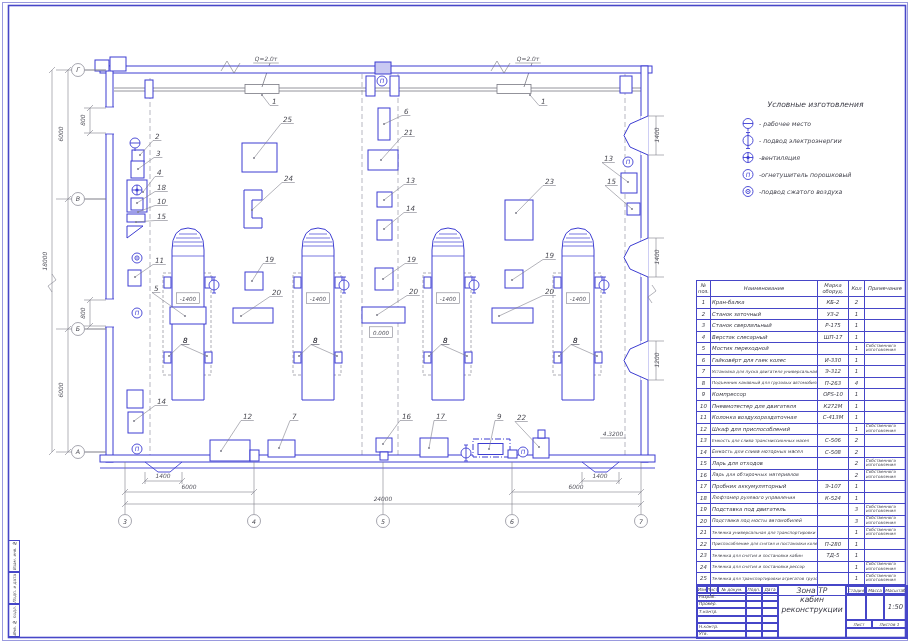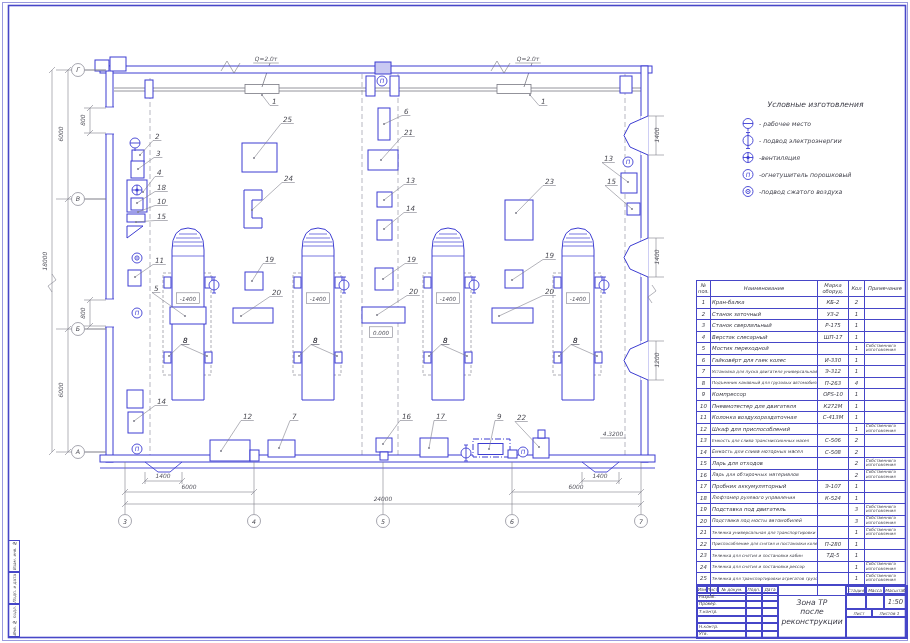--- a/index.html
+++ b/index.html
@@ -20,21 +20,21 @@
   .spec td{font-size:5.4px;height:10.5px;}
   .spec td.c{text-align:center;}
   .spec td.note{font-size:4.1px;white-space:normal;line-height:1.05;}
   
   .stamp{position:absolute;left:696px;top:585px;width:210px;height:52px;display:flex;
          border:1px solid #4646c8;color:#3c3c46;font-style:italic;}
   .stamp .cell{border:0.5px solid #4646c8;box-sizing:border-box;overflow:hidden;}
   .tb-left{width:81px;display:flex;flex-direction:column;}
   .tb-row{display:flex;flex:1;}
   .tb-row div{font-size:4.3px;line-height:1;display:flex;align-items:center;justify-content:center;}
-  .tb-mid{width:68px;display:flex;flex-direction:column;align-items:center;justify-content:center;
+  .tb-mid{width:68px;display:flex;flex-direction:column;align-items:center;justify-content:flex-start;
           border-left:0.8px solid #4646c8;border-right:0.8px solid #4646c8;}
   .tb-title{font-size:7.6px;text-align:center;line-height:1.25;color:#3a3a46;}
   .tb-right{width:61px;display:flex;flex-direction:column;}
   .tb-r-row{display:flex;}
   .tb-r-row div{font-size:4.3px;display:flex;align-items:center;justify-content:center;}
   
   .margin-block{position:absolute;left:8px;width:12px;border:0.7px solid #4646c8;box-sizing:border-box;
         display:flex;align-items:center;justify-content:center;}
   .margin-block span{writing-mode:vertical-rl;transform:rotate(180deg);font-size:4.2px;
         font-style:italic;color:#4a4a55;white-space:nowrap;}
@@ -840,29 +840,29 @@
           <div class="cell" style="width: 16px;"></div>
         </div>
         <div class="tb-row">
           <div class="cell" style="width: 49px; justify-content: flex-start; padding-left: 1px;">Утв.</div>
           <div class="cell" style="width: 16px;"></div>
           <div class="cell" style="width: 16px;"></div>
         </div>
       </div>
     <div class="tb-mid">
       <div class="tb-title">Зона ТР</div>
-      <div class="tb-title">после реконструкции</div>
+      <div class="tb-title">кабин реконструкции</div>
     </div>
     <div class="tb-right" id="tb-right">
         <div class="tb-r-row" style="height: 8px;">
           <div class="cell" style="width: 20px;">Стадия</div>
           <div class="cell" style="width: 18px;">Масса</div>
           <div class="cell" style="width: 23px;">Масштаб</div>
         </div>
-        <div class="tb-r-row" style="height: 15px;">
+        <div class="tb-r-row" style="height: 26px;">
           <div class="cell" style="width: 20px; font-size: 6.8px;"></div>
           <div class="cell" style="width: 18px; font-size: 6.8px;"></div>
           <div class="cell" style="width: 23px; font-size: 6.8px;">1:50</div>
         </div>
         <div class="tb-r-row" style="height: 8px;">
           <div class="cell" style="width: 26px;">Лист</div>
           <div class="cell" style="width: 35px;">Листов 1</div>
         </div>
         <div class="tb-r-row" style="flex: 1 1 0%;">
           <div class="cell" style="width: 61px;"></div>

